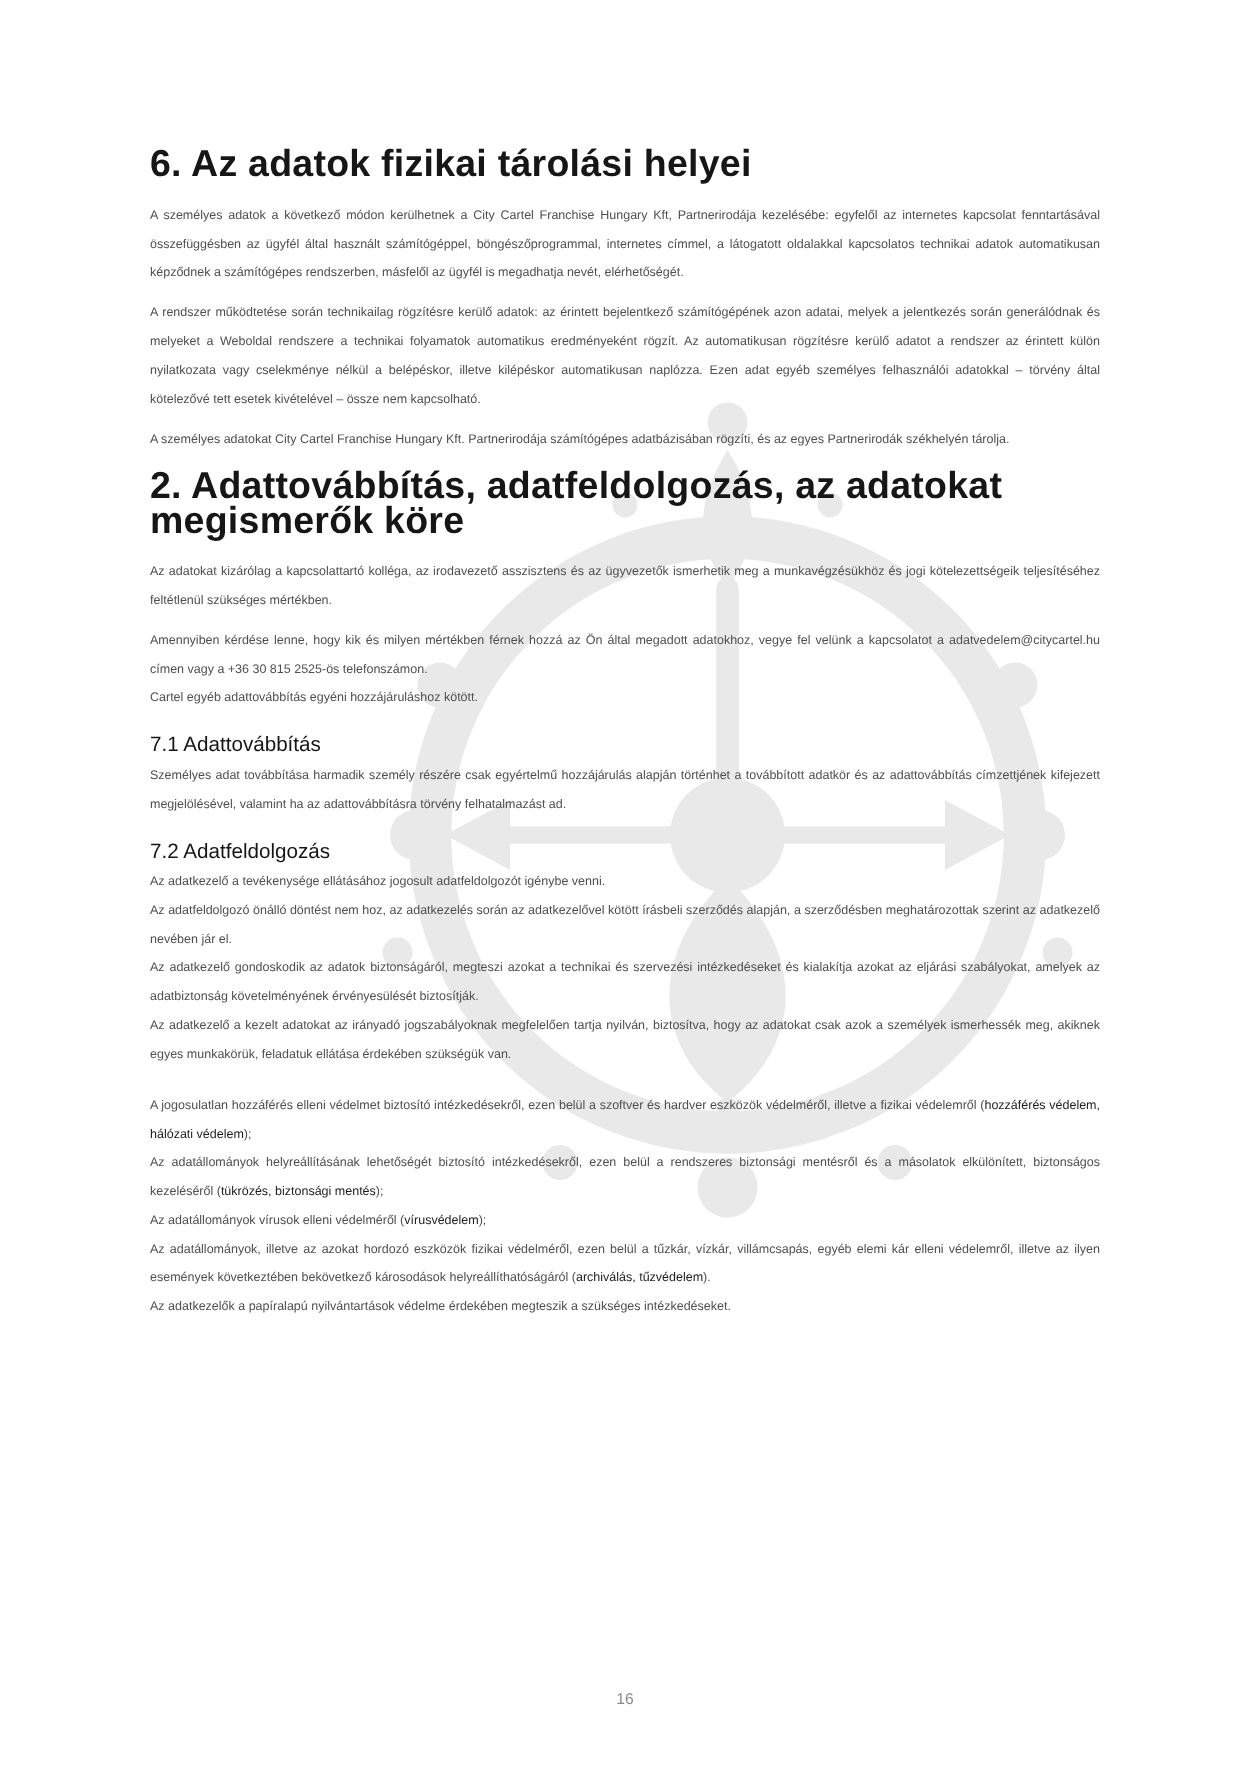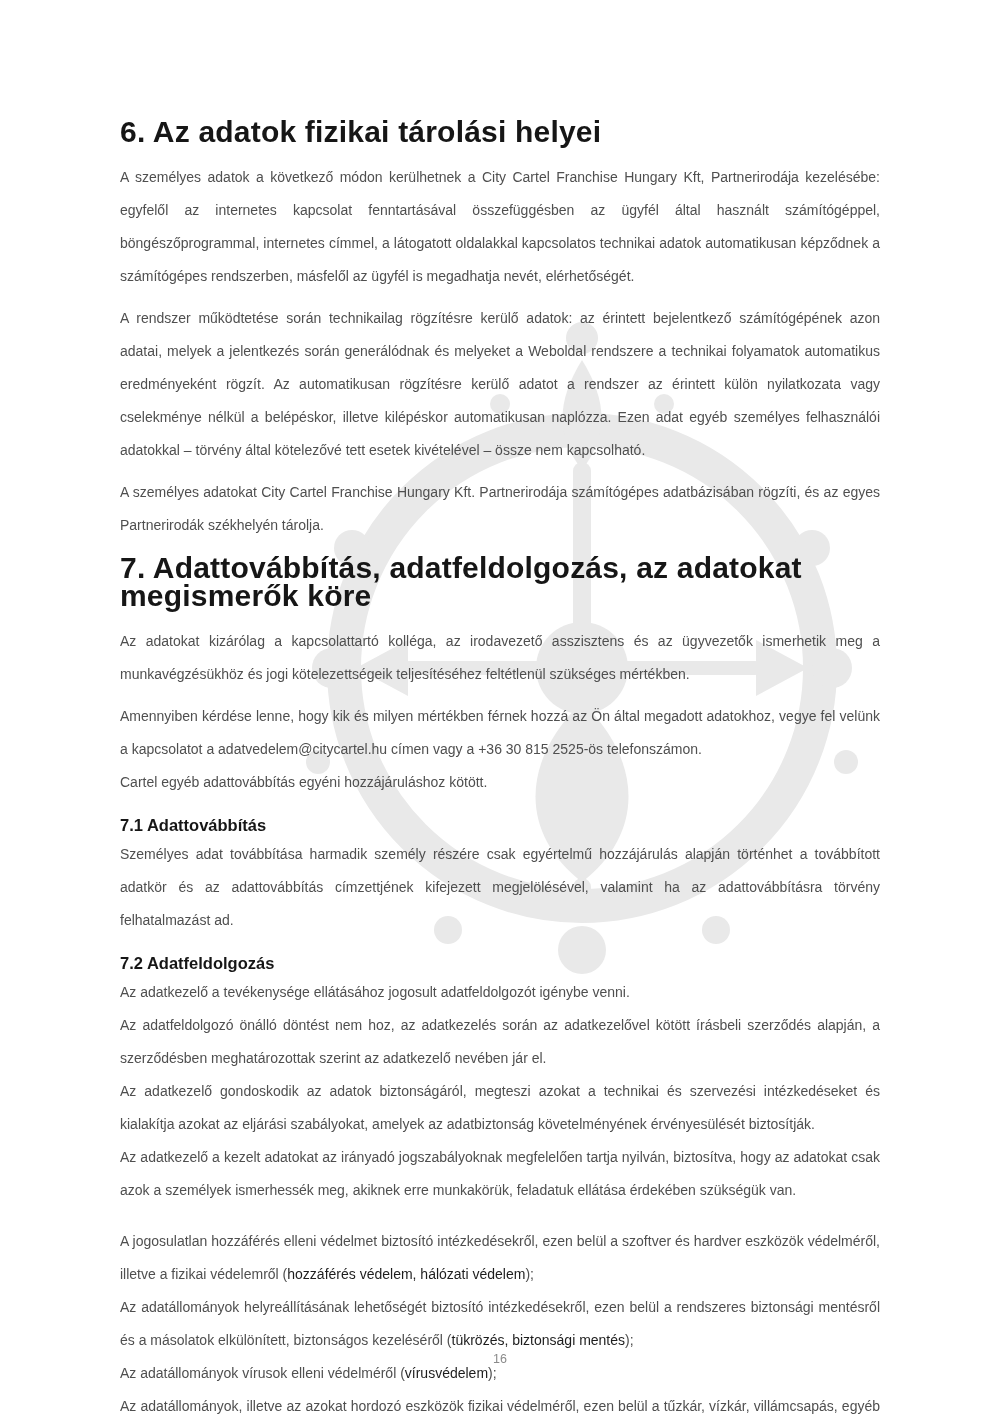--- a/index.html
+++ b/index.html
@@ -22,26 +22,26 @@
     z-index:1;
   }
   .content h1 {
     font-size:30px; line-height:28px; font-weight:700;
     letter-spacing:.2px;
     color:#161616;
     margin:12px 0 15px 0;
   }
   .content h1:first-child { margin-top:0; }
   .content h2 {
-    font-size:16.5px; line-height:22px; font-weight:700;
+    font-size:16.5px; line-height:22px; font-weight:400;
     color:#161616;
     margin:15px 0 2px 0;
   }
   .content p {
-    font-size:14px; line-height:33px;
+    font-size:10px; line-height:23px;
     color:#4f4f4f;
     text-align:justify;
     margin:0 0 9px 0;
     hyphens:none;
   }
   .content p.tight { margin-bottom:0; }
   .content p strong { font-weight:400; color:#1d1d1d; }
   .content .gap { height:18px; }
   .pagenum {
     position:absolute; left:0; top:1312px; width:100%;
@@ -88,31 +88,31 @@
       <circle cx="500" cy="404" r="10" fill="#e9e9e9"></circle>
       <circle cx="664" cy="404" r="10" fill="#e9e9e9"></circle>
     </g>
   </svg>
 
   <main class="content" id="doc">
       <h1>6. Az adatok fizikai tárolási helyei</h1>
       <p><span>A személyes adatok a következő módon kerülhetnek a City Cartel Franchise Hungary Kft, Partnerirodája kezelésébe: egyfelől az internetes kapcsolat fenntartásával összefüggésben az ügyfél által használt számítógéppel, böngészőprogrammal, internetes címmel, a látogatott oldalakkal kapcsolatos technikai adatok automatikusan képződnek a számítógépes rendszerben, másfelől az ügyfél is megadhatja nevét, elérhetőségét.</span></p>
       <p><span>A rendszer működtetése során technikailag rögzítésre kerülő adatok: az érintett bejelentkező számítógépének azon adatai, melyek a jelentkezés során generálódnak és melyeket a Weboldal rendszere a technikai folyamatok automatikus eredményeként rögzít. Az automatikusan rögzítésre kerülő adatot a rendszer az érintett külön nyilatkozata vagy cselekménye nélkül a belépéskor, illetve kilépéskor automatikusan naplózza. Ezen adat egyéb személyes felhasználói adatokkal – törvény által kötelezővé tett esetek kivételével – össze nem kapcsolható.</span></p>
       <p class="tight"><span>A személyes adatokat City Cartel Franchise Hungary Kft. Partnerirodája számítógépes adatbázisában rögzíti, és az egyes Partnerirodák székhelyén tárolja.</span></p>
-      <h1>7. Adattovábbítás, adatfeldolgozás, az adatokat megismerők köre</h1>
+      <h1>2. Adattovábbítás, adatfeldolgozás, az adatokat megismerők köre</h1>
       <p><span>Az adatokat kizárólag a kapcsolattartó kolléga, az irodavezető asszisztens és az ügyvezetők ismerhetik meg a munkavégzésükhöz és jogi kötelezettségeik teljesítéséhez feltétlenül szükséges mértékben.</span></p>
       <p class="tight"><span>Amennyiben kérdése lenne, hogy kik és milyen mértékben férnek hozzá az Ön által megadott adatokhoz, vegye fel velünk a kapcsolatot a adatvedelem@citycartel.hu címen vagy a +36 30 815 2525-ös telefonszámon.</span></p>
       <p class="tight"><span>Cartel egyéb adattovábbítás egyéni hozzájáruláshoz kötött.</span></p>
       <h2>7.1 Adattovábbítás</h2>
       <p class="tight"><span>Személyes adat továbbítása harmadik személy részére csak egyértelmű hozzájárulás alapján történhet a továbbított adatkör és az adattovábbítás címzettjének kifejezett megjelölésével, valamint ha az adattovábbításra törvény felhatalmazást ad.</span></p>
       <h2>7.2 Adatfeldolgozás</h2>
       <p class="tight"><span>Az adatkezelő a tevékenysége ellátásához jogosult adatfeldolgozót igénybe venni.</span></p>
       <p class="tight"><span>Az adatfeldolgozó önálló döntést nem hoz, az adatkezelés során az adatkezelővel kötött írásbeli szerződés alapján, a szerződésben meghatározottak szerint az adatkezelő nevében jár el.</span></p>
       <p class="tight"><span>Az adatkezelő gondoskodik az adatok biztonságáról, megteszi azokat a technikai és szervezési intézkedéseket és kialakítja azokat az eljárási szabályokat, amelyek az adatbiztonság követelményének érvényesülését biztosítják.</span></p>
-      <p class="tight"><span>Az adatkezelő a kezelt adatokat az irányadó jogszabályoknak megfelelően tartja nyilván, biztosítva, hogy az adatokat csak azok a személyek ismerhessék meg, akiknek erre munkakörük, feladatuk ellátása érdekében szükségük van.</span></p>
+      <p class="tight"><span>Az adatkezelő a kezelt adatokat az irányadó jogszabályoknak megfelelően tartja nyilván, biztosítva, hogy az adatokat csak azok a személyek ismerhessék meg, akiknek egyes munkakörük, feladatuk ellátása érdekében szükségük van.</span></p>
       <div class="gap"></div>
       <p class="tight"><span>A jogosulatlan hozzáférés elleni védelmet biztosító intézkedésekről, ezen belül a szoftver és hardver eszközök védelméről, illetve a fizikai védelemről (</span><strong>hozzáférés védelem, hálózati védelem</strong><span>);</span></p>
       <p class="tight"><span>Az adatállományok helyreállításának lehetőségét biztosító intézkedésekről, ezen belül a rendszeres biztonsági mentésről és a másolatok elkülönített, biztonságos kezeléséről (</span><strong>tükrözés, biztonsági mentés</strong><span>);</span></p>
       <p class="tight"><span>Az adatállományok vírusok elleni védelméről (</span><strong>vírusvédelem</strong><span>);</span></p>
       <p class="tight"><span>Az adatállományok, illetve az azokat hordozó eszközök fizikai védelméről, ezen belül a tűzkár, vízkár, villámcsapás, egyéb elemi kár elleni védelemről, illetve az ilyen események következtében bekövetkező károsodások helyreállíthatóságáról (</span><strong>archiválás, tűzvédelem</strong><span>).</span></p>
       <p class="tight"><span>Az adatkezelők a papíralapú nyilvántartások védelme érdekében megteszik a szükséges intézkedéseket.</span></p>
     </main>
 
   <footer class="pagenum" style="color: rgb(138, 138, 138); margin-top: 39px;">16</footer>
 

